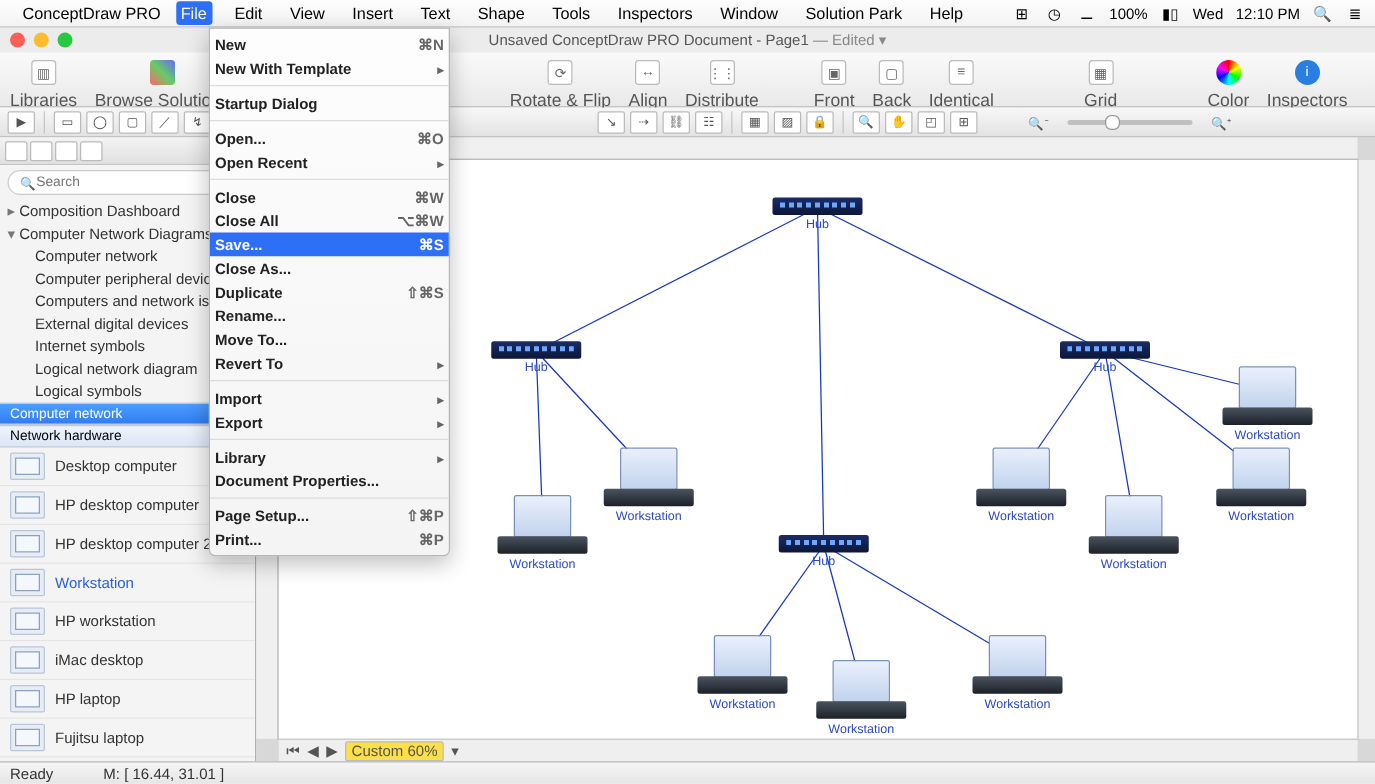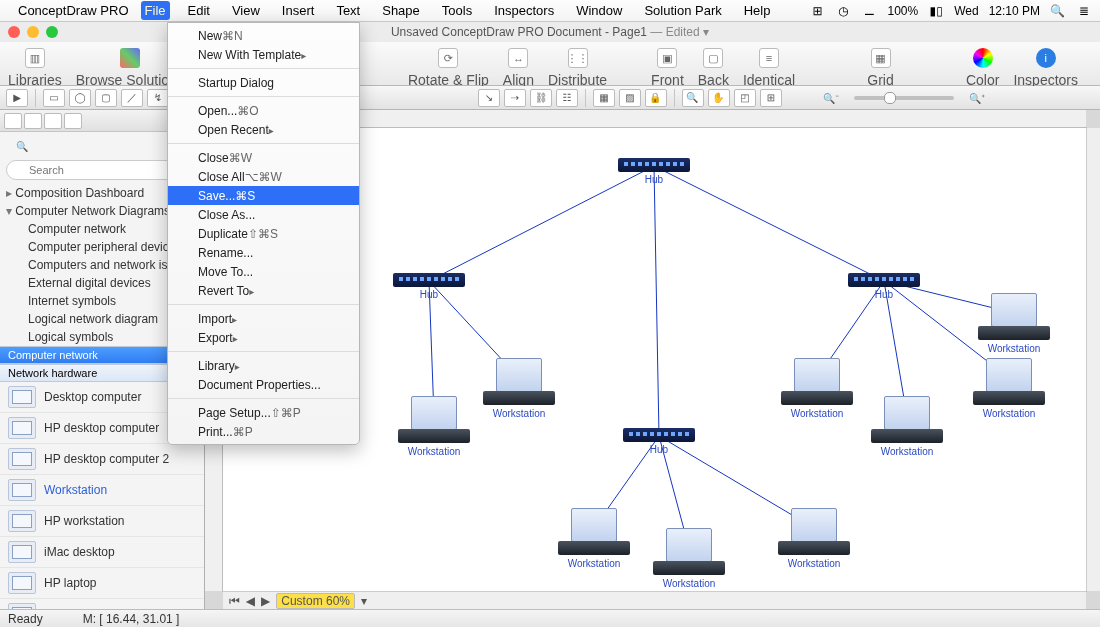--- a/index.html
+++ b/index.html
@@ -40,21 +40,21 @@
 .ribbon .slider::after{content:"";position:absolute;left:30%;top:-4px;width:10px;height:10px;border-radius:5px;background:#fff;border:1px solid #999;}
 
 
 .workarea { position:absolute; top:110px; left:0; right:0; bottom:18px; display:flex; }
 
 
 .left { width:205px; background:#f4f4f4; border-right:1px solid #b0b0b0; display:flex; flex-direction:column; }
 .left .tabs { height:22px; background:linear-gradient(#f3f3f3,#e0e0e0); border-bottom:1px solid #c5c5c5; display:flex; align-items:center; gap:2px; padding:0 4px;}
 .left .tabs .t { width:18px;height:16px;border:1px solid #bbb;border-radius:2px;background:#fff; }
 .left .search { margin:4px 6px; }
-.left .search input { width:100%; height:20px; border:1px solid #ccc; border-radius:10px; padding:0 18px 0 22px; font-size:11px; background:#fff;margin-top:24px; }
+.left .search input { width:100%; height:20px; border:1px solid #ccc; border-radius:10px; padding:0 18px 0 22px; font-size:11px; background:#fff; }
 .left .searchwrap{position:relative;}
 .left .searchwrap::before{content:"🔍";position:absolute;left:10px;top:5px;font-size:10px;color:#888;}
 .tree { font-size:11px; color:#333; }
 .tree .row { padding:2px 8px 2px 6px; white-space:nowrap; overflow:hidden; text-overflow:ellipsis; cursor:default;}
 .tree .row.top { font-weight:500; }
 .tree .row.top::before{content:"▸ "; color:#777;}
 .tree .row.top.open::before{content:"▾ "; }
 .tree .row.child{ padding-left:28px; }
 .secHead { background:linear-gradient(#eef3fb,#dbe7f7); border-top:1px solid #c0c9d6; border-bottom:1px solid #c0c9d6; padding:2px 8px; font-size:11px; }
 .secHead.sel { background:linear-gradient(#4e9dff,#2f7df2); color:#fff; }
@@ -82,21 +82,21 @@
 .ws { width:72px; }
 .ws .dev { width:46px; height:34px; margin:0 auto; background:linear-gradient(#e9f0fb,#c2d3ee); border:1px solid #7b90b8; border-radius:2px; position:relative;}
 .ws .dev::after{content:"";position:absolute;left:-14px;right:-14px;bottom:-14px;height:14px;background:linear-gradient(#4a535f,#1c2128);border-radius:2px;}
 .ws .cap{ margin-top:16px;}
 
 svg.links { position:absolute; inset:0; width:100%; height:100%; }
 svg.links line { stroke:#1636c0; stroke-width:1; }
 
 
 .dropdown { position:absolute; left:167px; top:22px; width:193px; background:linear-gradient(180deg,#fdfdfd,#f4f4f4); border:1px solid #b7b7b7; border-radius:0 0 5px 5px; box-shadow:0 6px 18px rgba(0,0,0,.25); z-index:50; padding:3px 0;}
-.dropdown .mrow { display:flex; align-items:center; justify-content:flex-start; padding:2px 30px; font-size:13px; color:#222; cursor:default; height:19px;}
+.dropdown .mrow { display:flex; align-items:center; justify-content:space-between; padding:2px 4px; font-size:13px; color:#222; cursor:default; height:19px;font-weight:bold;}
 .dropdown .mrow .sc { color:#666; font-size:12px;}
 .dropdown .mrow.sel { background:#2d6ff6; color:#fff;}
 .dropdown .mrow.sel .sc{ color:#fff;}
 .dropdown .msep { height:1px; background:#dcdcdc; margin:4px 0;}
 .dropdown .mrow .arr::after{content:"▸"; font-size:10px; color:#666;}
 
 
 .status { position:absolute; left:0; right:0; bottom:0; height:18px; background:linear-gradient(#f5f5f5,#e6e6e6); border-top:1px solid #bcbcbc; display:flex; align-items:center; font-size:11px; padding:0 8px; gap:40px; color:#333;}
 </style>
 </head>

